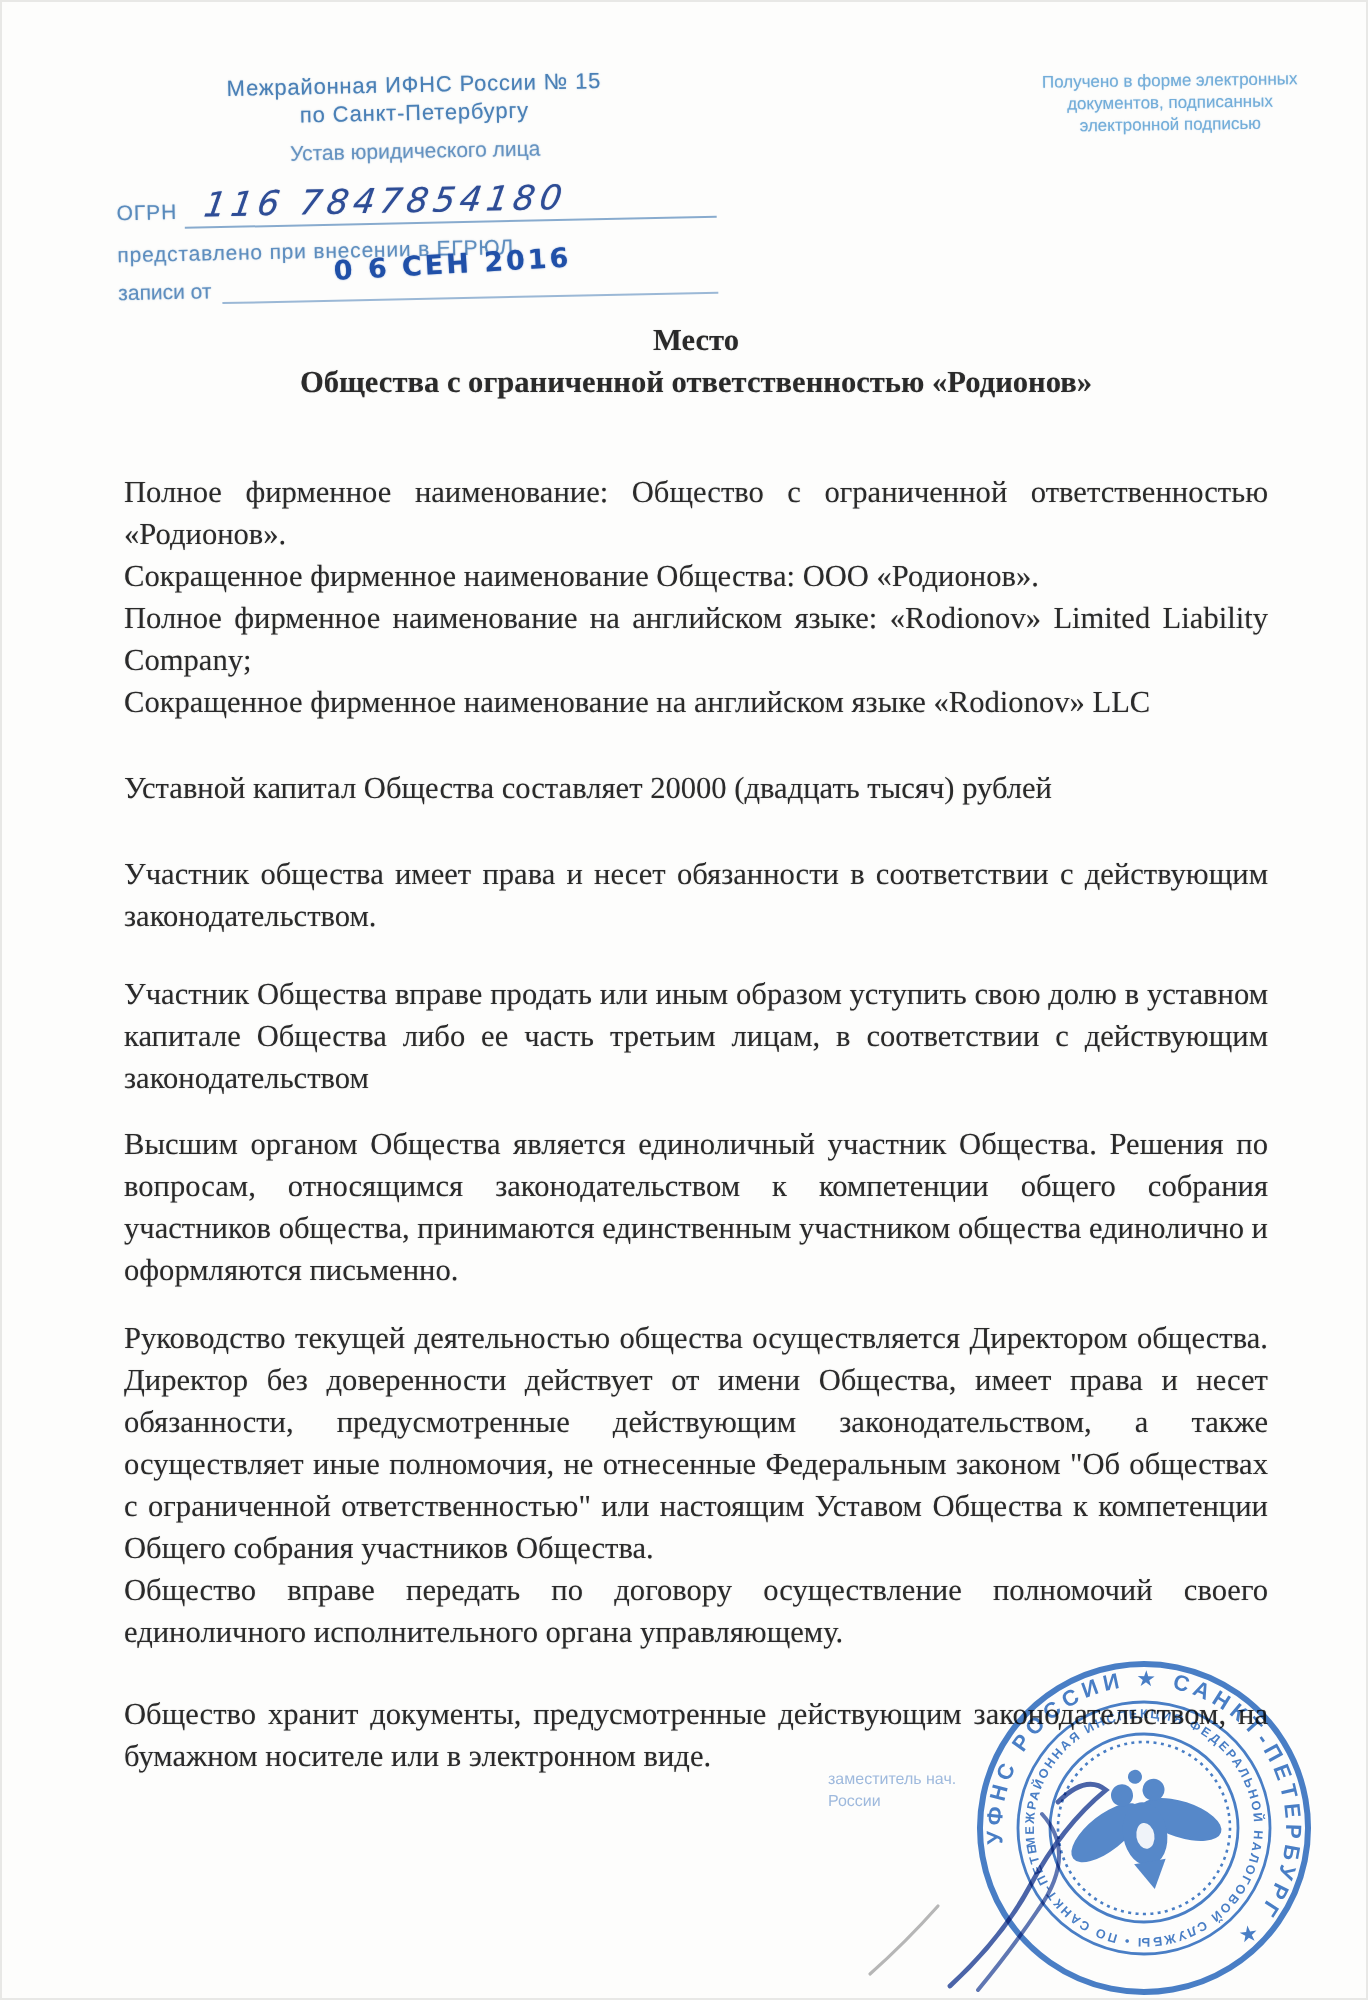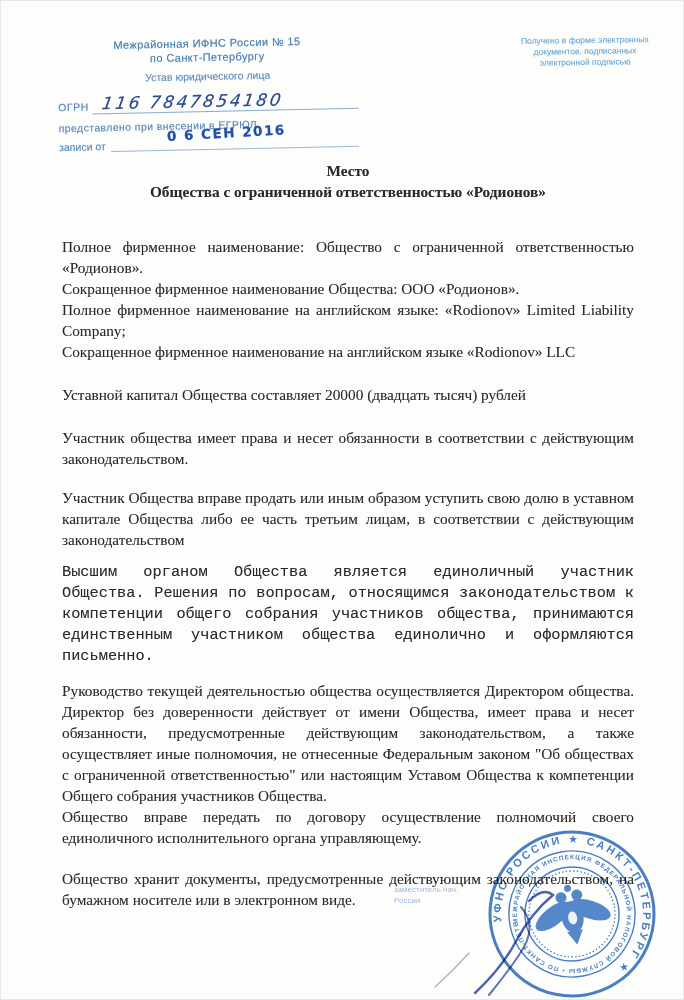--- a/index.html
+++ b/index.html
@@ -53,27 +53,27 @@
     text-shadow:0 0 .6px rgba(35,35,35,.3);
   }
   .doc-title{ text-align:center;font-weight:bold;margin:0 0 34px 0;}
   .doc-title div{ line-height:21px;}
   .body-text p{ margin:0;text-align:justify;white-space:pre-line;}
   .p1{ margin-bottom:22px !important;}
   .p2{ margin-bottom:22px !important;}
   .p3{ margin-bottom:19px !important;}
   .p4{ margin-bottom:18px !important;}
   .p5{ margin-bottom:12px !important;font-family:Liberation Serif, serif;}
-  .p6{ margin-bottom:13px !important;font-family:Liberation Mono, monospace;}
+  .p6{ margin-bottom:13px !important;}
   .p7{ margin-bottom:20px !important;}
   
   .seal{ position:absolute;left:476px;top:826px;mix-blend-mode:multiply;opacity:.88;}
   .signature{ position:absolute;left:425px;top:855px;mix-blend-mode:multiply;}
   .seal-note{
-    position:absolute;left:394px;top:884px;width:90px;
+    position:absolute;left:414px;top:884px;width:90px;
     font-family:"Liberation Sans","DejaVu Sans",sans-serif;font-size:8px;line-height:11px;
     color:rgba(80,130,195,.55);white-space:pre-line;
   }
   .seal text{ font-family:"Liberation Sans","DejaVu Sans",sans-serif;font-weight:bold;fill:#2f6dc1;}
 </style>
 </head>
 <body>
 
 <div class="page">
 

